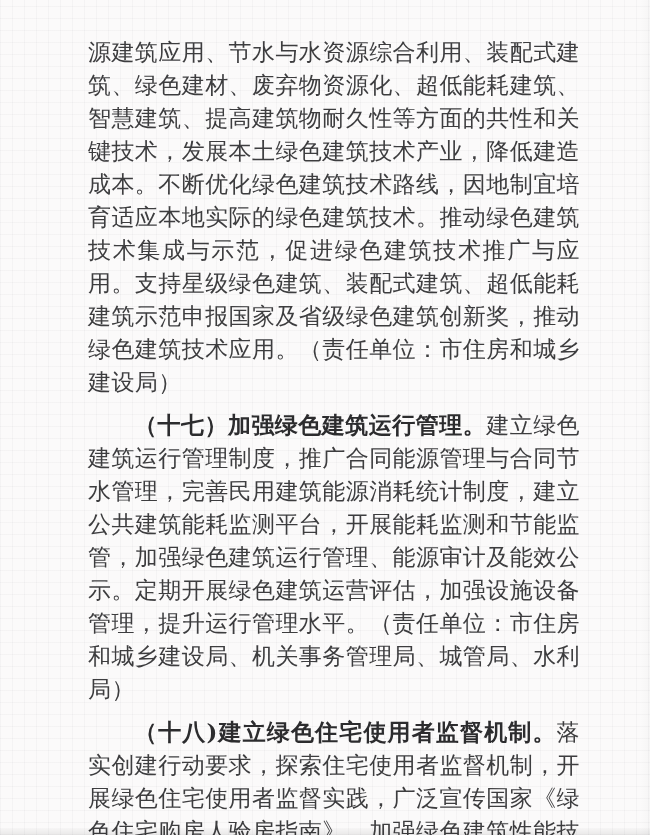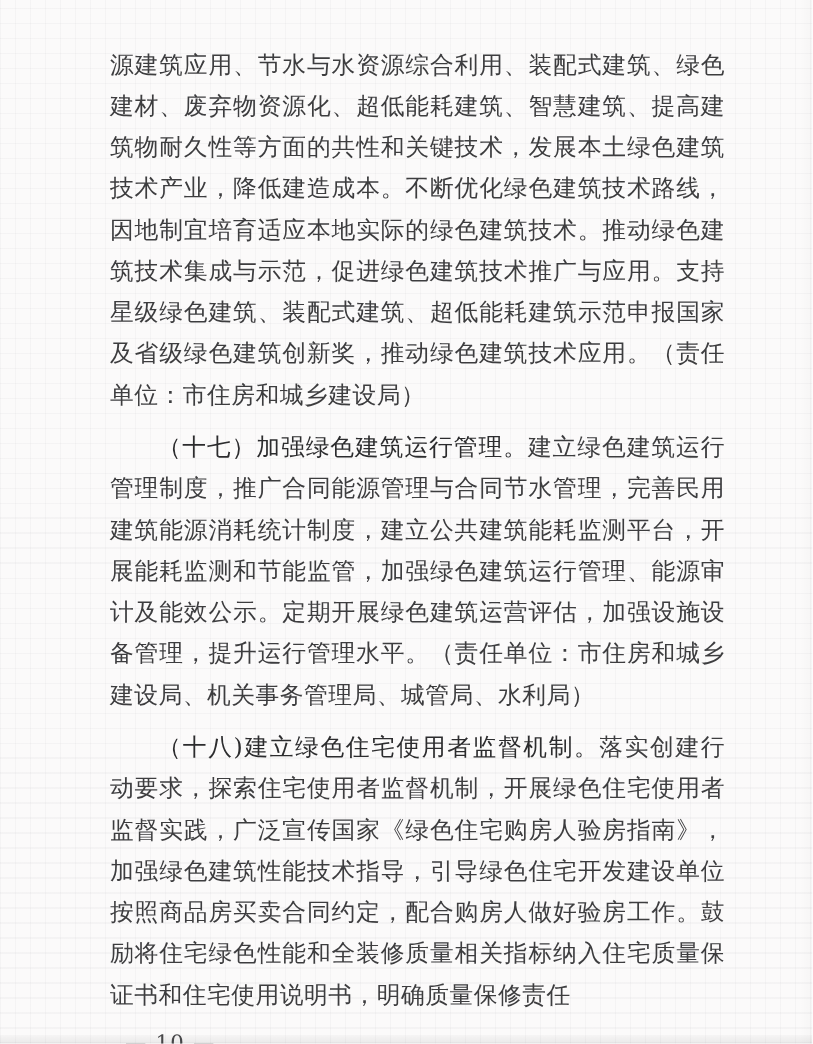--- a/index.html
+++ b/index.html
@@ -21,34 +21,34 @@
     color: #3d3d3f;
   }
   .content {
     position: absolute;
     top: 36px;
     left: 88px;
     width: 492px;
   }
   .para {
     margin: 0;
-    font-size: 19px;
+    font-size: 23px;
     line-height: 33px;
     letter-spacing: 0.4px;
     text-align: justify;
     color: #3d3d3f;
   }
   .para + .para {
     margin-top: 9px;
   }
   .para.indent {
     text-indent: 2em;
   }
   .para b {
-    font-weight: 400;
+    font-weight: 700;
     color: #2c2c2e;
   }
   .footer {
     margin-top: 12px;
     padding-left: 12px;
     font-size: 17px;
     letter-spacing: 1px;
     color: #4a4a4c;
   }
   .bottom-edge {

